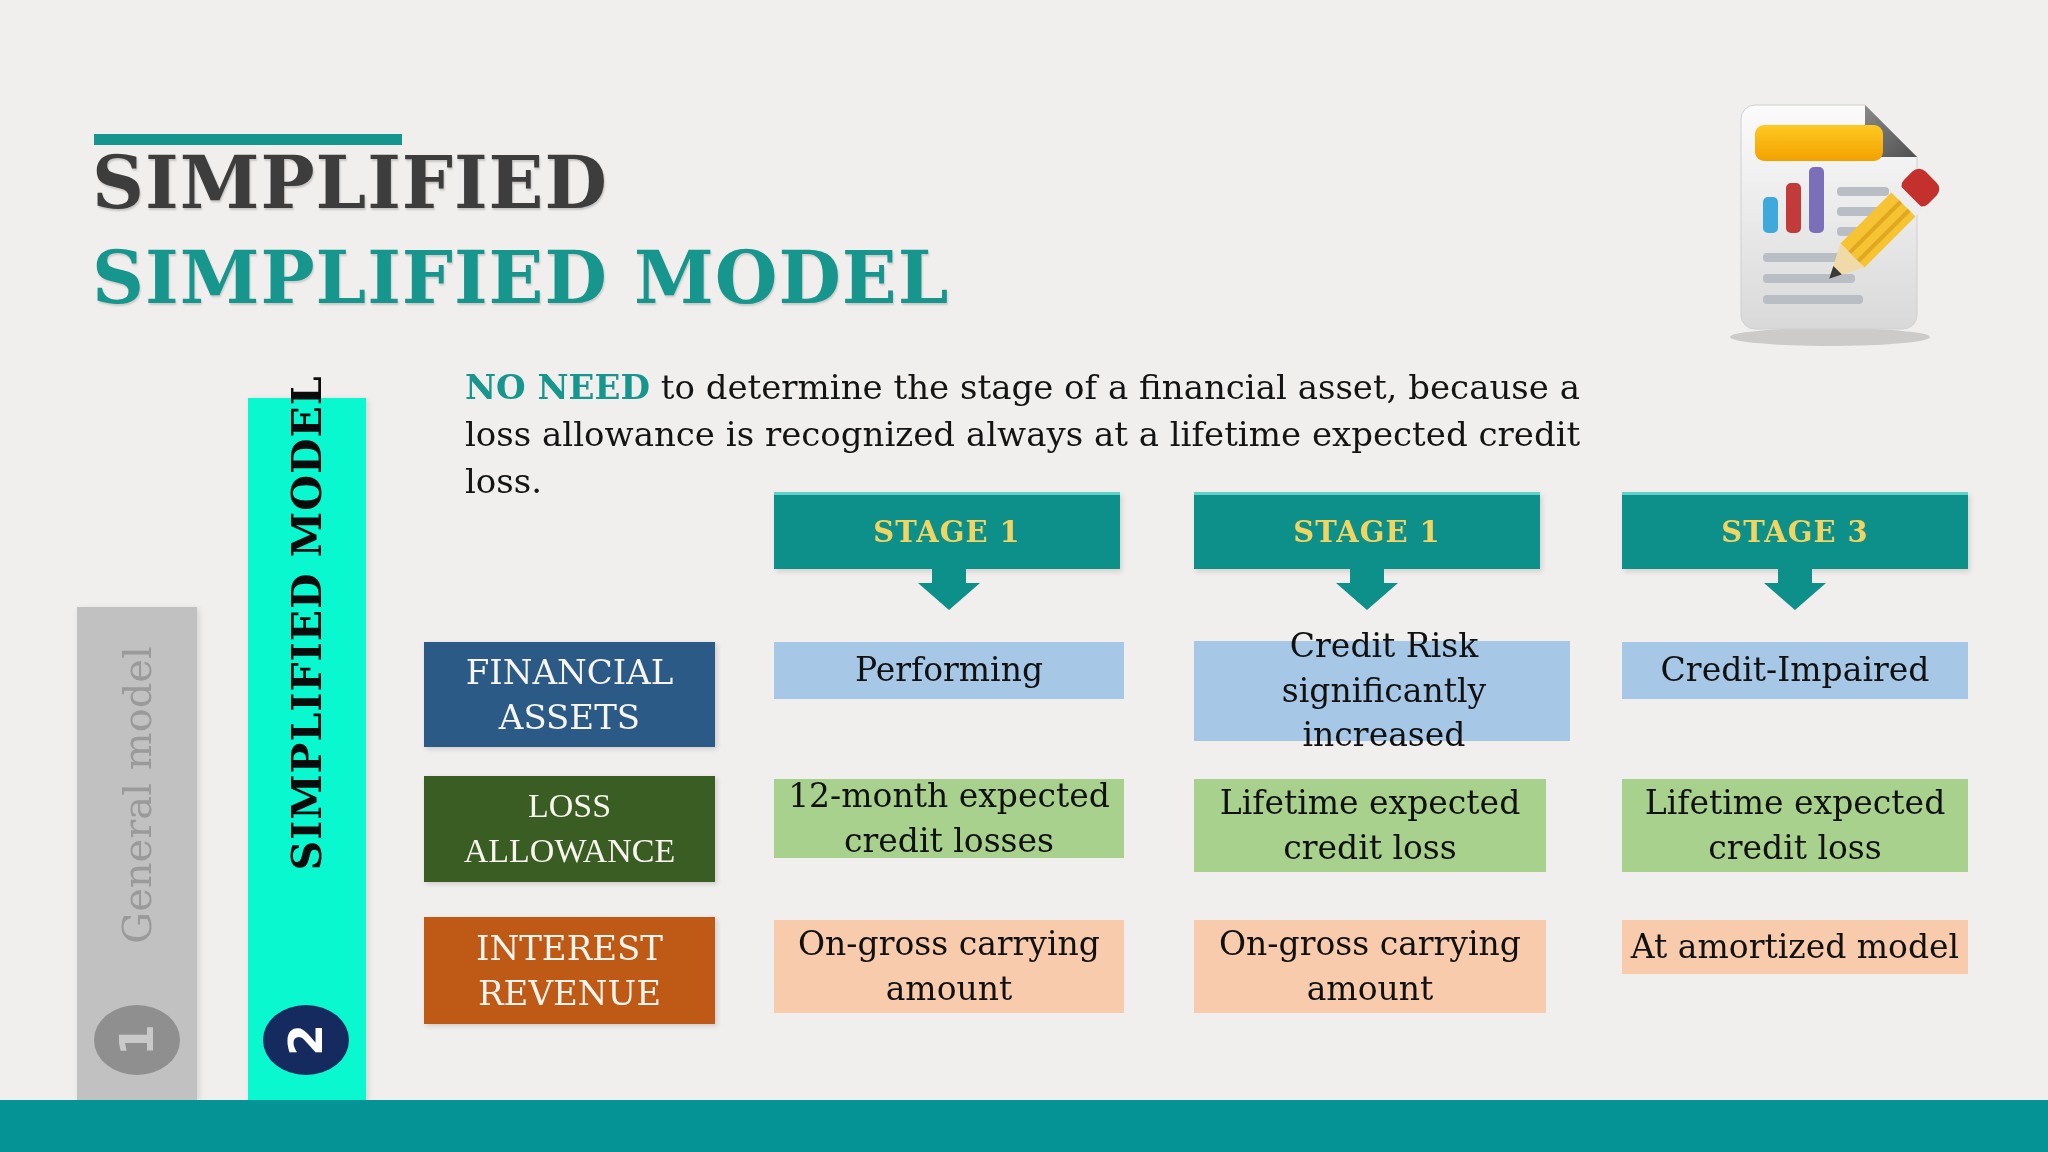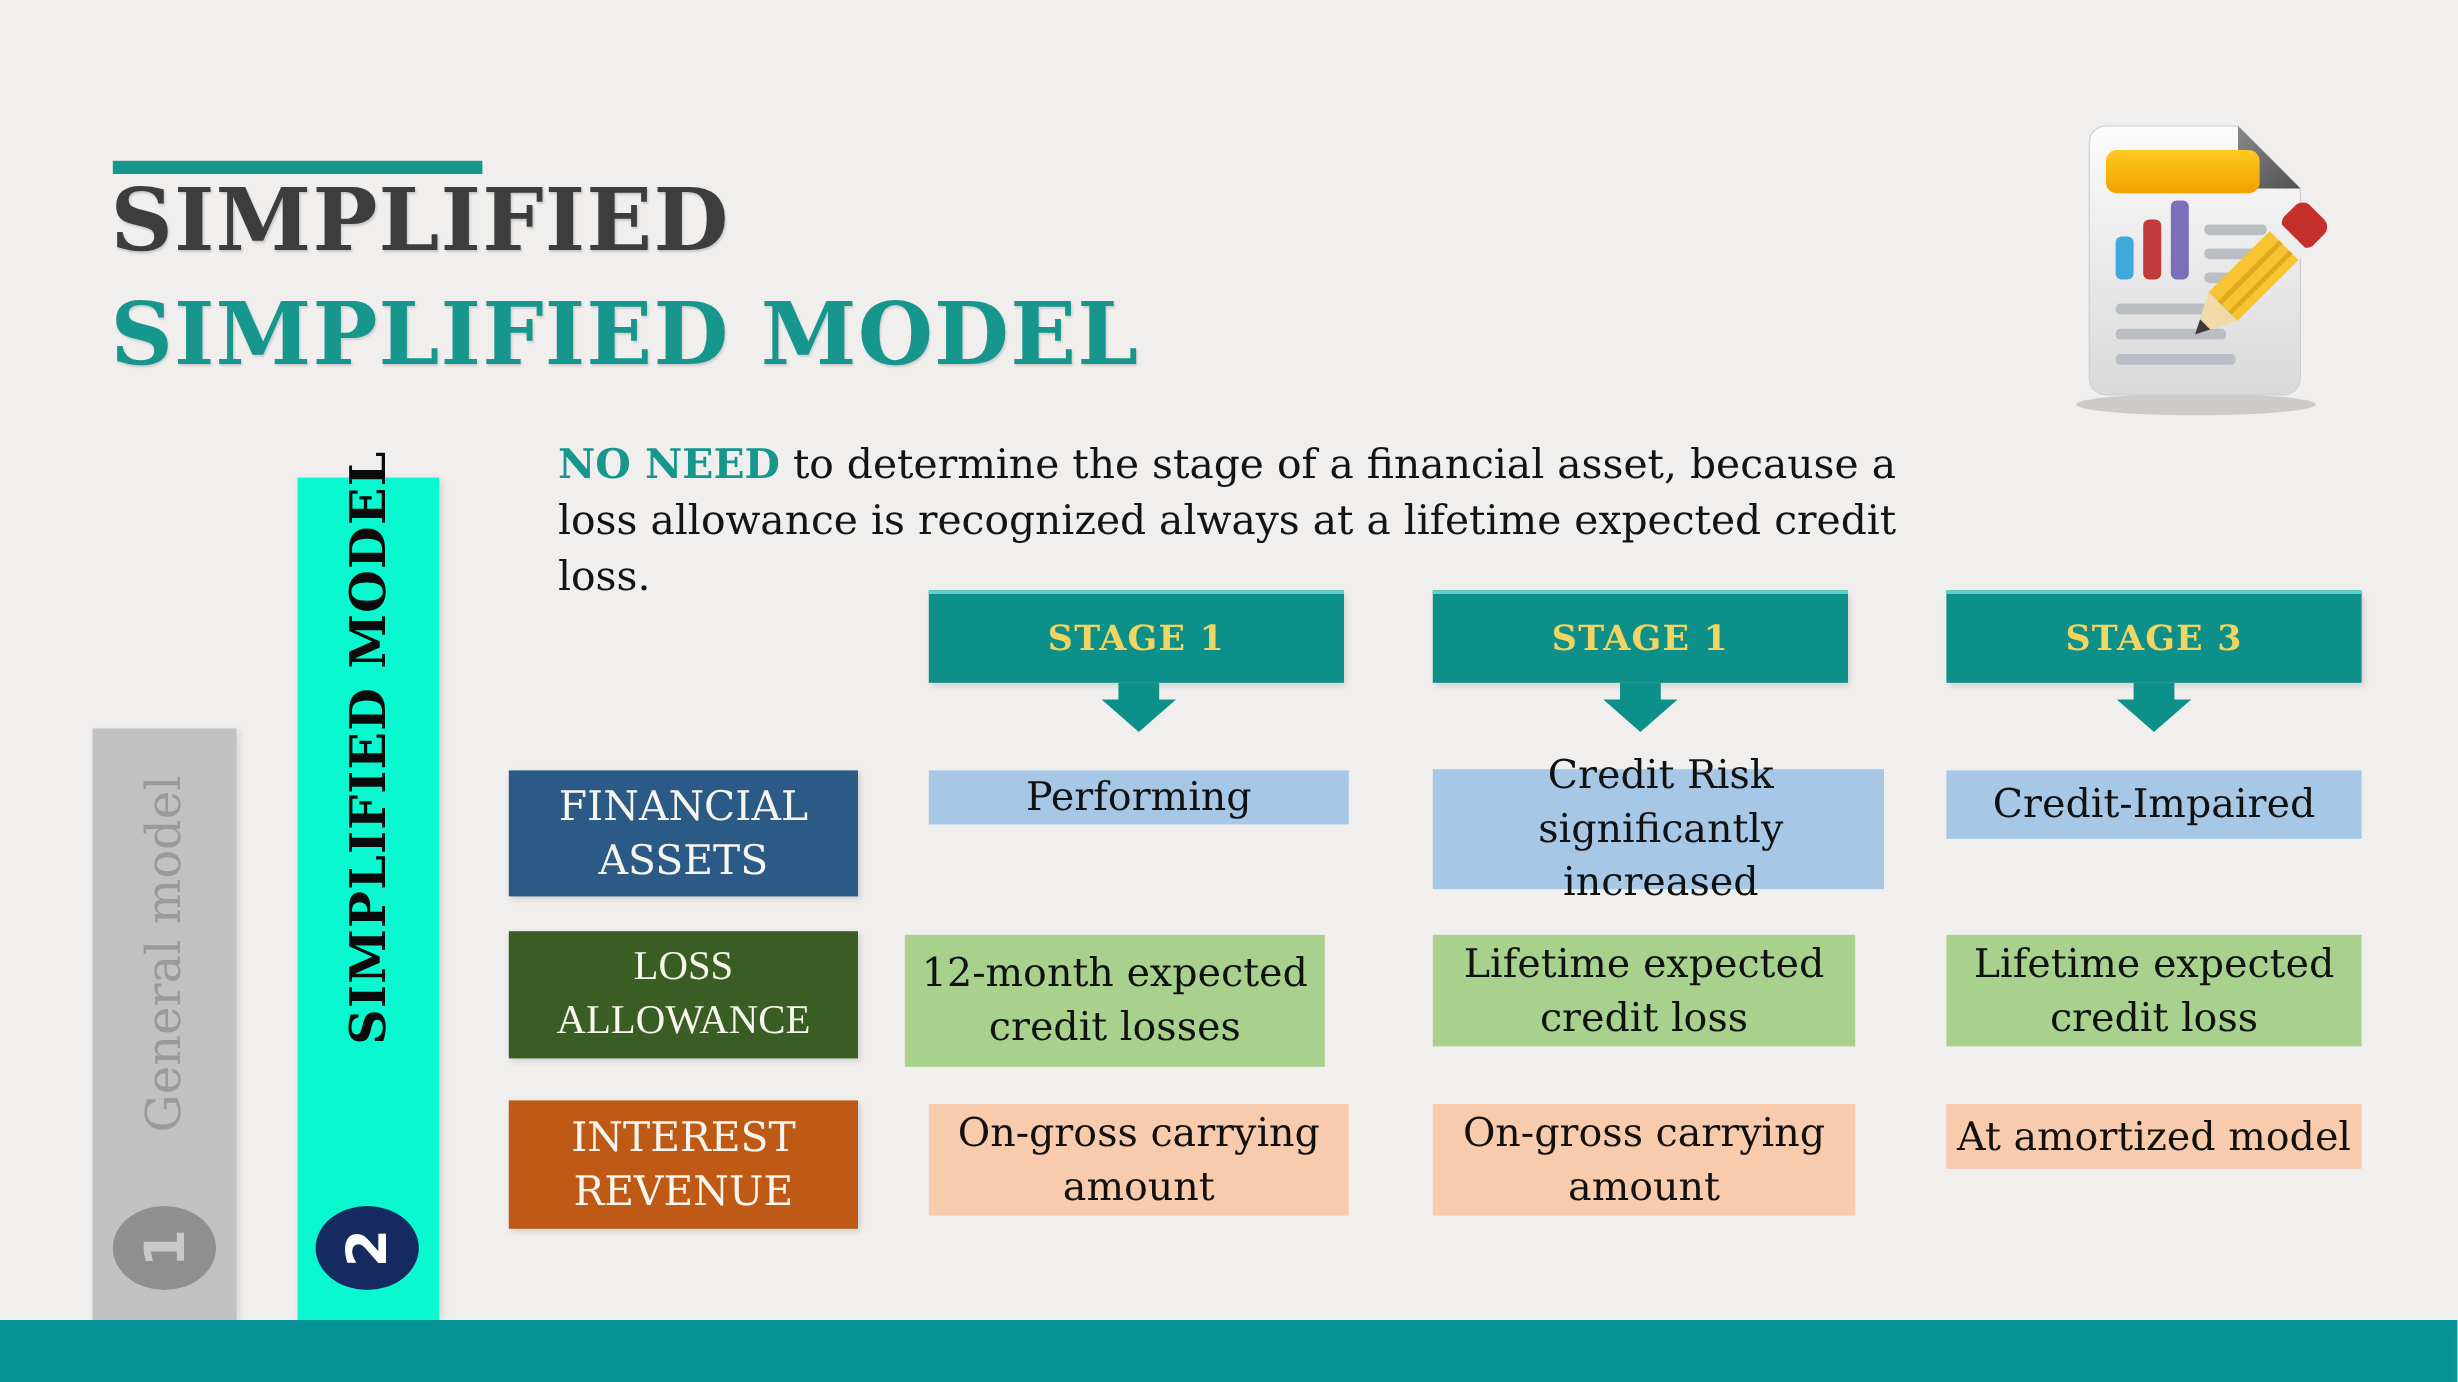--- a/index.html
+++ b/index.html
@@ -81,24 +81,24 @@
   .rl-interest{top:917px;height:107px;background:#BE5A16;}
 
   
   .cell{
     display:flex;align-items:center;justify-content:center;text-align:center;
     font-size:33px;line-height:1.35;color:#111111;padding:0 8px;box-sizing:border-box;
   }
   .cell-blue{background:#A6C8E6;}
   .cell-green{background:#A9D18E;}
   .cell-peach{background:#F8CBAD;}
-  .c-r1c1{left:774px;top:642px;width:350px;height:45px;}
+  .c-r1c1{left:774px;top:642px;width:350px;height:57px;}
   .c-r1c2{left:1194px;top:641px;width:376px;height:100px;padding-left:12px;}
   .c-r1c3{left:1622px;top:642px;width:346px;height:57px;}
-  .c-r2c1{left:754px;top:779px;width:350px;height:110px;}
+  .c-r2c1{left:774px;top:779px;width:350px;height:79px;}
   .c-r2c2{left:1194px;top:779px;width:352px;height:93px;}
   .c-r2c3{left:1622px;top:779px;width:346px;height:93px;}
   .c-r3c1{left:774px;top:920px;width:350px;height:93px;}
   .c-r3c2{left:1194px;top:920px;width:352px;height:93px;}
   .c-r3c3{left:1622px;top:920px;width:346px;height:54px;}
 
   
   .bottom-strip{left:0;top:1100px;width:2048px;height:52px;background:#059396;}
 
   

